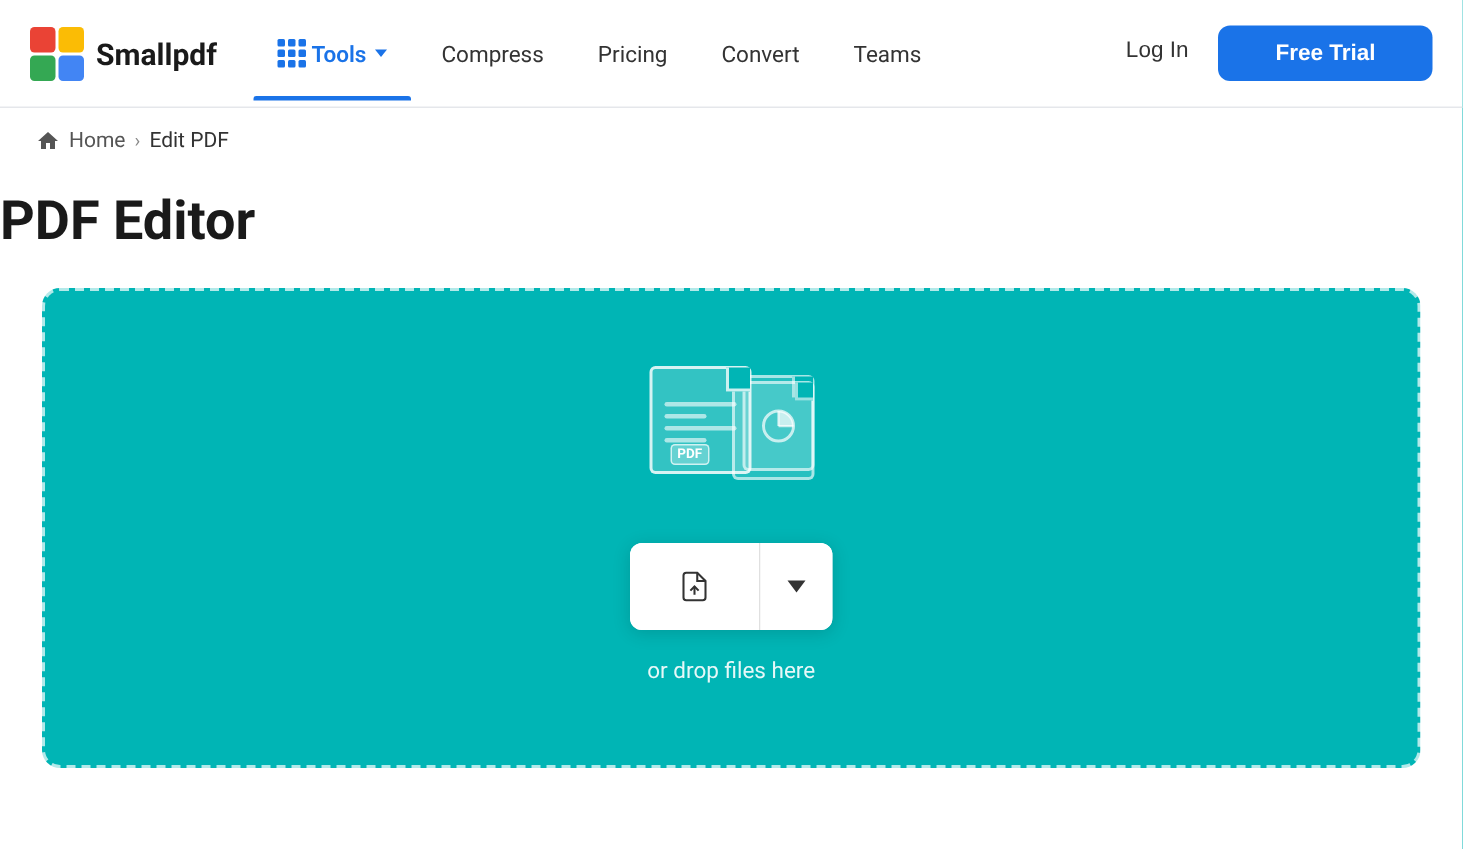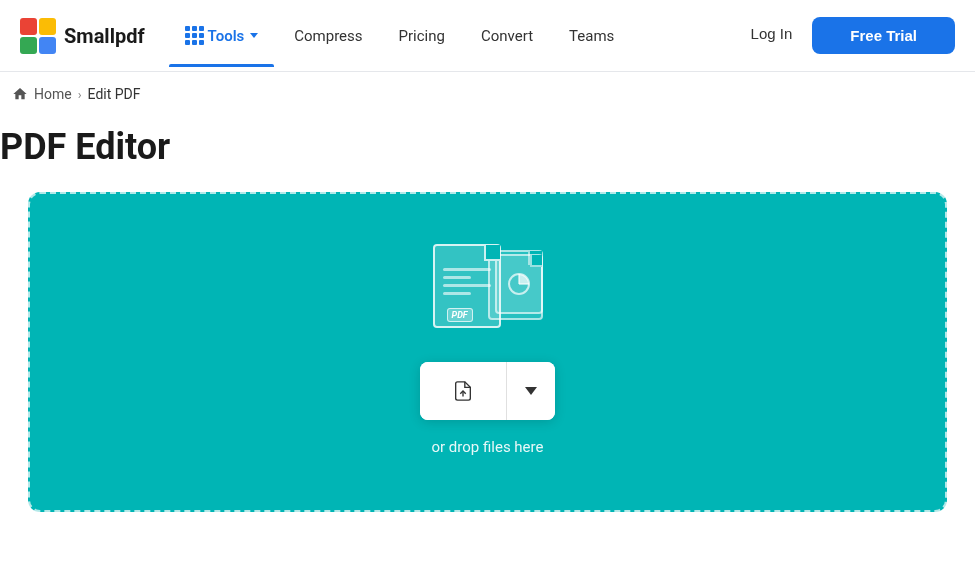--- a/index.html
+++ b/index.html
@@ -104,21 +104,21 @@
       border: none;
       border-radius: 8px;
       cursor: pointer;
     }
 
     
     .breadcrumb {
       display: flex;
       align-items: center;
       gap: 6px;
-      padding: 14px 12px;
+      padding: 14px 24px;
       font-size: 14px;
       color: #555;
     }
     .breadcrumb-home-icon {
       width: 16px;
       height: 16px;
       fill: #555;
     }
     .breadcrumb-sep { color: #888; font-size: 13px; }
     .breadcrumb-current { color: #333; }
@@ -172,25 +172,24 @@
       background: #00b5b5;
       border-left: 2px solid rgba(255,255,255,0.6);
       border-bottom: 2px solid rgba(255,255,255,0.6);
     }
     
     .doc-main {
       position: absolute;
       left: 0;
       top: 0;
       width: 68px;
-      height: 84px;
+      height: 72px;
       background: rgba(255,255,255,0.2);
       border: 2px solid rgba(255,255,255,0.8);
       border-radius: 4px;
-      font-style: italic;
     }
     .doc-main-fold {
       position: absolute;
       top: -1px;
       right: -1px;
       width: 16px;
       height: 16px;
       background: #00b5b5;
       border-left: 2px solid rgba(255,255,255,0.8);
       border-bottom: 2px solid rgba(255,255,255,0.8);

